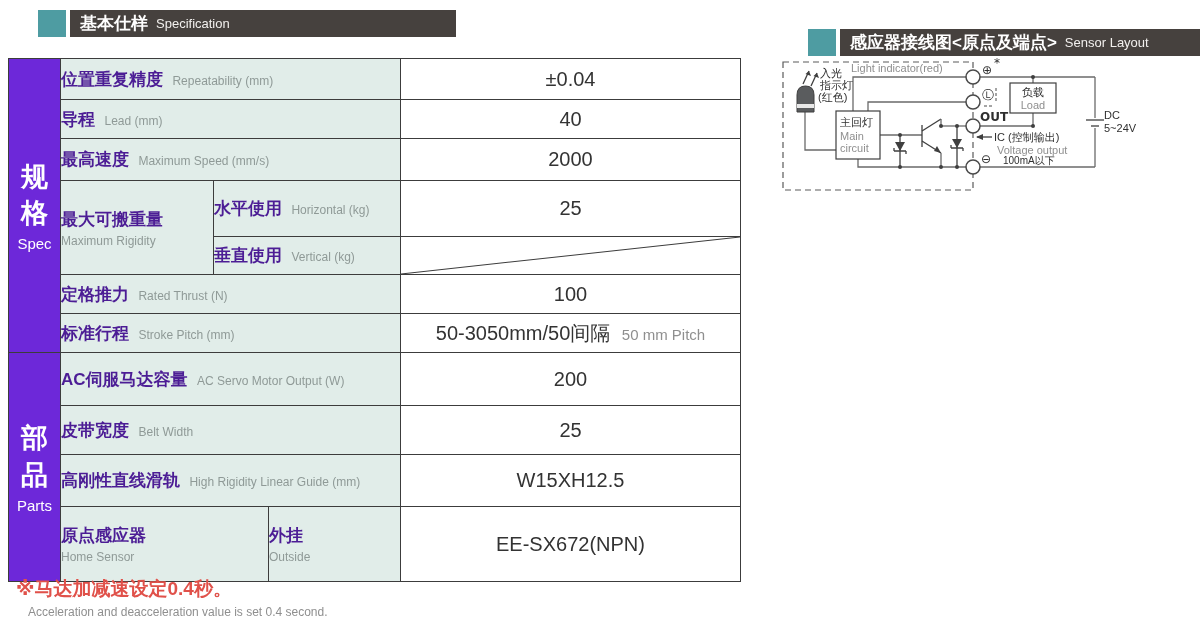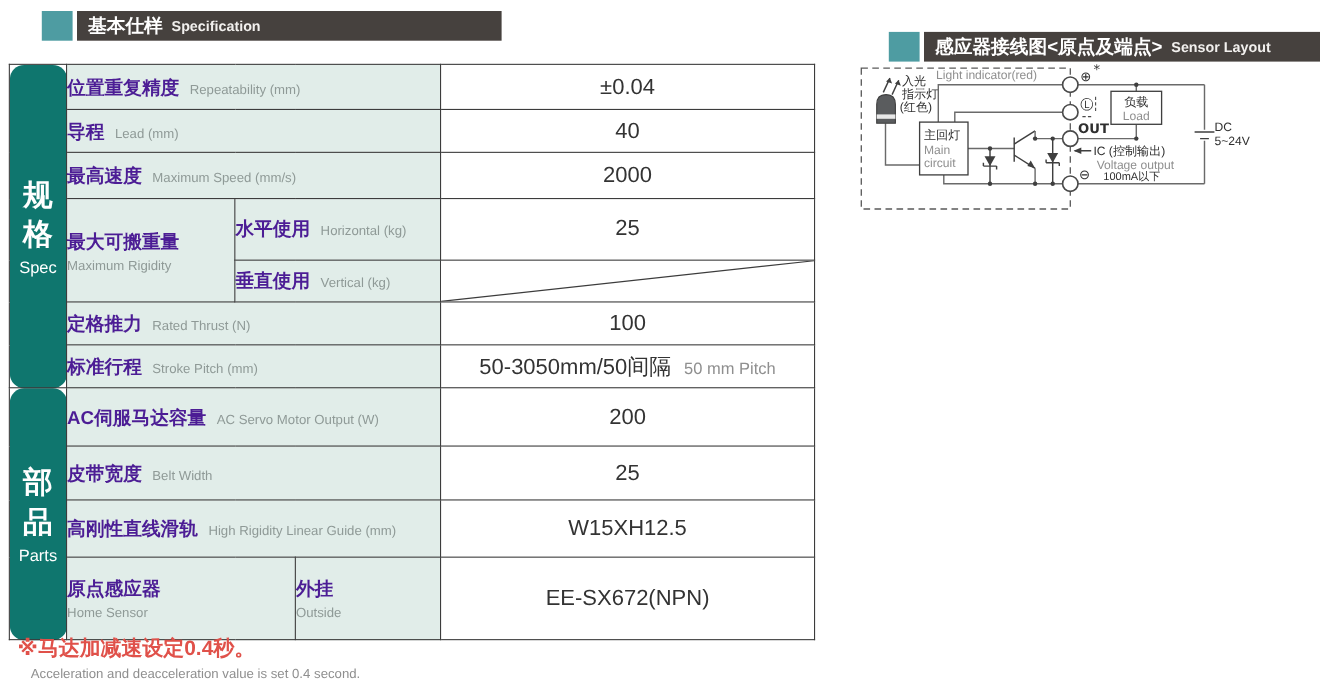--- a/index.html
+++ b/index.html
@@ -6,29 +6,29 @@
   body{
     width:1200px;height:617px;position:relative;background:#ffffff;
     font-family:"Liberation Sans","DejaVu Sans",sans-serif;overflow:hidden;
   }
   
   .hdr{position:absolute;display:flex;align-items:stretch;height:27px;padding-left:28px;}
   .hdr-sq{width:28px;background:#4E9CA2;}
   .hdr-bar{background:#46413E;color:#fff;display:flex;align-items:center;
            margin-left:4px;padding:0 10px;box-sizing:border-box;}
   .hdr-cn{font-size:17px;font-weight:bold;white-space:nowrap;}
-  .hdr-en{font-size:13px;font-weight:bold;margin-left:8px;color:#f2f0ee;white-space:nowrap;}
+  .hdr-en{font-size:13px;font-weight:normal;margin-left:8px;color:#f2f0ee;white-space:nowrap;}
   #hdr-left{left:10px;top:10px;}
   #hdr-left .hdr-bar{width:386px;}
   #hdr-right{left:780px;top:10px;margin-top:19px;}
   #hdr-right .hdr-bar{width:386px;}
   
   table.spec{position:absolute;left:8px;top:58px;border-collapse:collapse;table-layout:fixed;}
   table.spec td{border:1px solid #3c3c3c;box-sizing:border-box;padding:0;}
-  td.section{background:#0f766e;color:#fff;text-align:center;vertical-align:middle;border-radius:13px;}
+  td.section{background:#6d28d9;color:#fff;text-align:center;vertical-align:middle;}
   .sec-wrap{display:flex;flex-direction:column;align-items:center;}
   .sec-cn{font-size:27px;font-weight:bold;width:1.15em;word-break:break-all;line-height:1.35;text-align:center;}
   .sec-en{font-size:15px;margin-top:4px;}
   td.label{background:#E1EDE9;padding-left:13px;vertical-align:middle;}
   .lcn{font-size:17px;font-weight:bold;color:#4c1d95;}
   .len{font-size:12px;color:#8f9a97;margin-left:5px;}
   td.label.stack .len{display:block;margin-left:0;margin-top:3px;}
   td.value{background:#ffffff;text-align:center;vertical-align:middle;
            font-size:20px;color:#333;}
   .ven{font-size:15px;color:#8f8f8f;margin-left:6px;}

